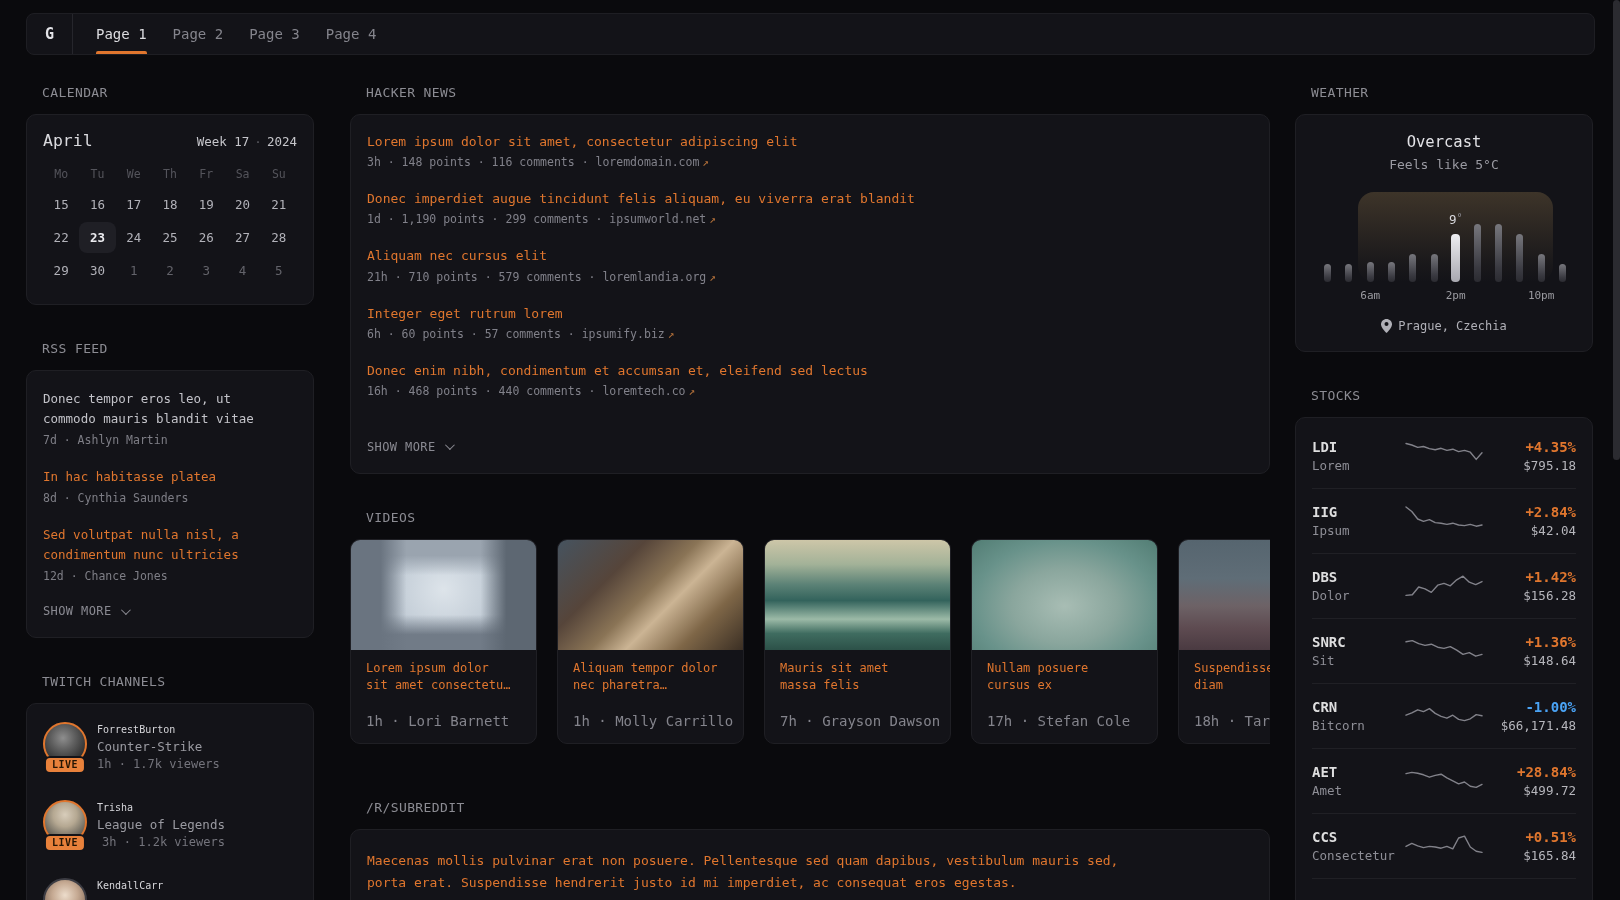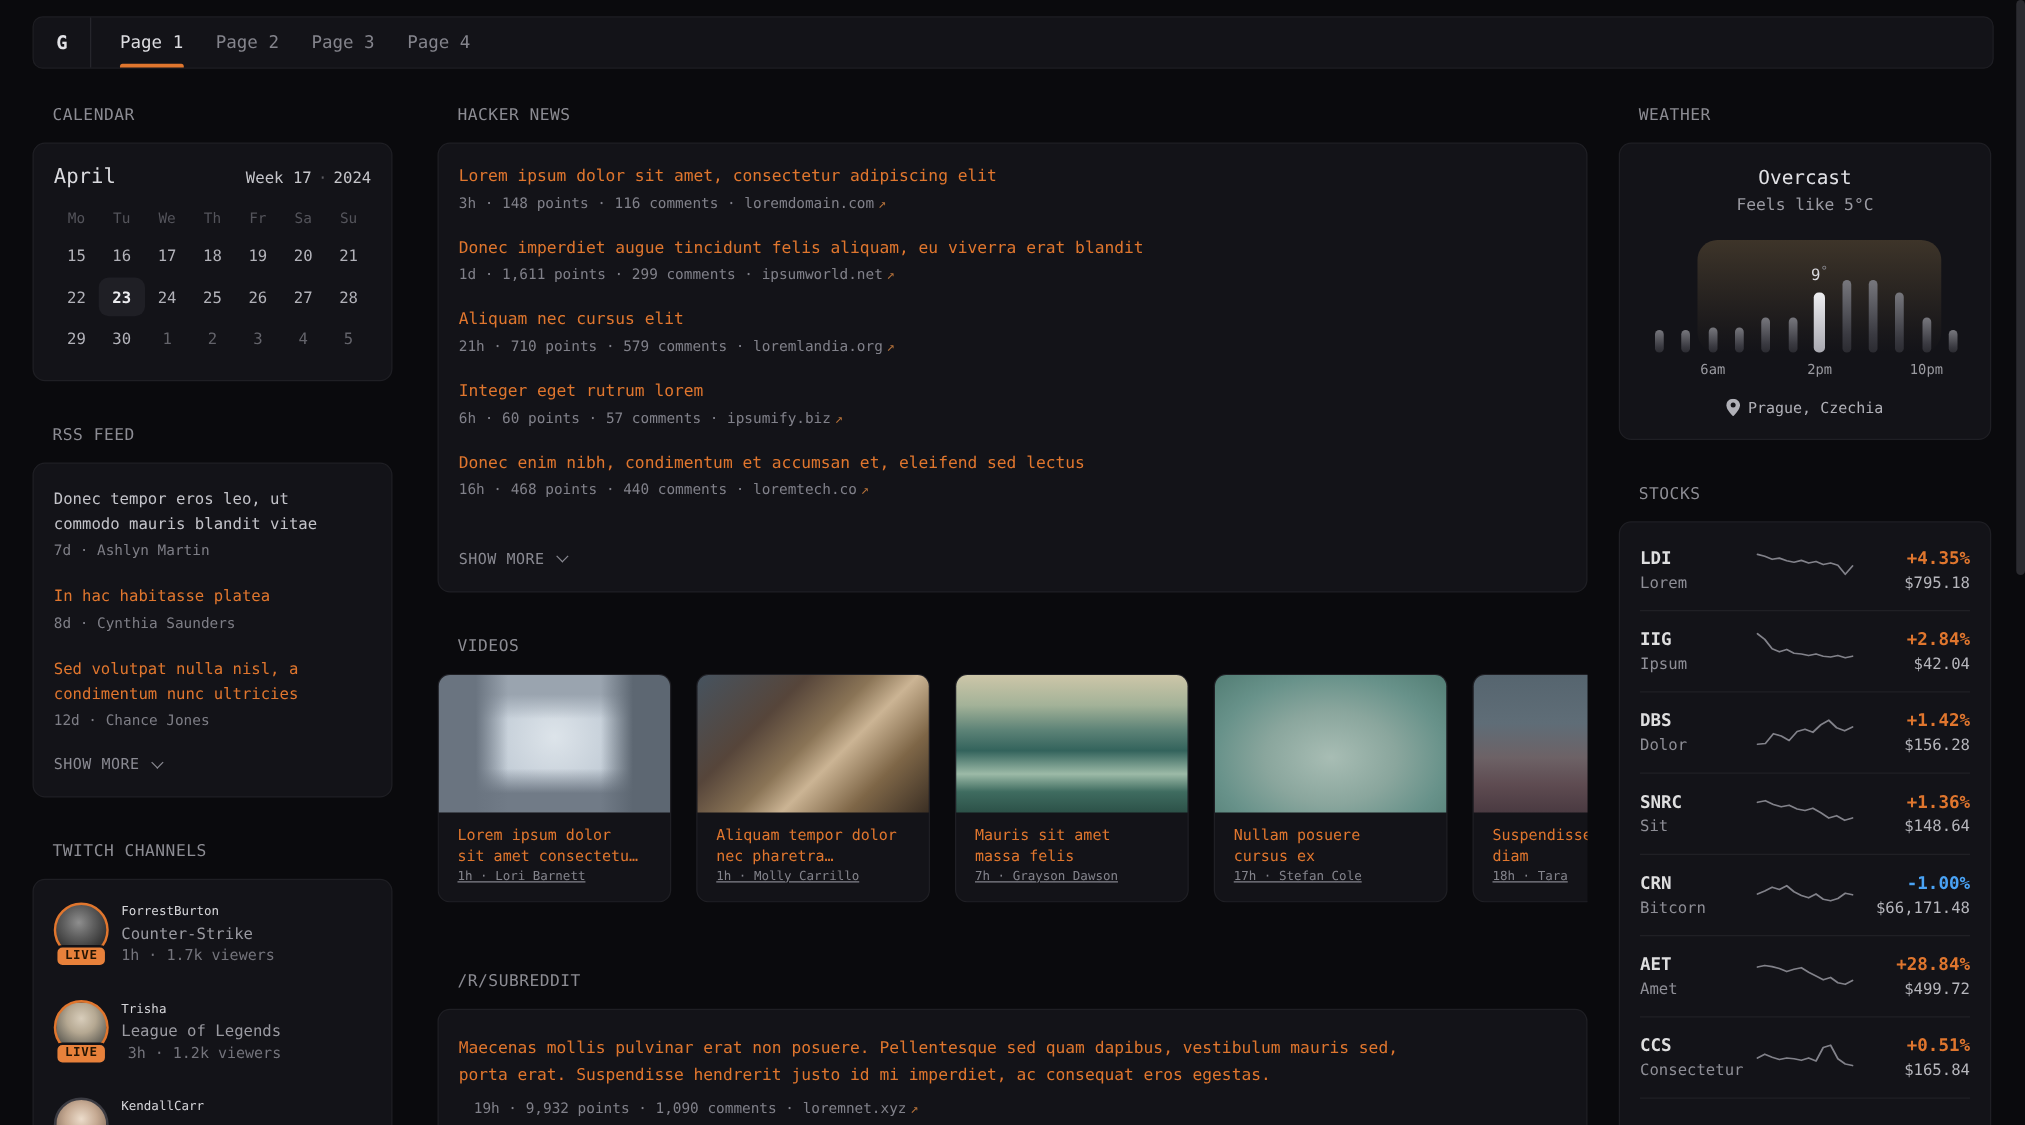--- a/index.html
+++ b/index.html
@@ -103,21 +103,21 @@
   .videos-row { display: flex; gap: 20px; overflow: hidden; width: 920px; }
   .video-card {
     flex: 0 0 187px; width: 187px; background: var(--card);
     border: 1px solid var(--border); border-radius: 10px; cursor: pointer;
   }
   .video-thumb { height: 110px; border-radius: 9px 9px 0 0; }
   .video-title {
     margin: 10px 15px 0; font-size: 12px; line-height: 1.45;
     color: var(--accent); white-space: pre; overflow: hidden;
   }
-  .video-meta { margin: 1px 15px 14px; font-size: 10px; color: #84848c; white-space: nowrap; text-decoration: underline; }
+  .video-meta { margin: 18px 15px 14px; font-size: 14px; color: #84848c; white-space: nowrap; }
 
   .thumb-towers { background:
     linear-gradient(90deg, #6a7480 0 16%, rgba(0,0,0,0) 30% 70%, #5d6772 84% 100%),
     linear-gradient(0deg, #717b87 0 14%, rgba(0,0,0,0) 32% 68%, #9aa4af 86% 100%),
     radial-gradient(circle at 50% 45%, #dde4ea 0%, #c2ccd6 45%, #97a1ac 100%); }
   .thumb-camera { background: linear-gradient(135deg,#46535f 0%,#56453a 30%,#8a7456 48%,#cbb494 60%,#7e6647 78%,#3b2f24 100%); }
   .thumb-sea { background: linear-gradient(180deg,#cdc6a8 0%,#a3b298 22%,#5d8377 40%,#33635c 55%,#9cbaa7 72%,#3f6c60 85%,#2c5148 100%); }
   .thumb-canoe { background: radial-gradient(ellipse at 50% 60%, #a8bdb4 0%, #8aa69d 40%, #68928a 70%, #527d74 100%); }
   .thumb-fog { background: linear-gradient(180deg,#56656f 0%,#5f6d77 35%,#6d6266 60%,#5e4b51 80%,#4a3a41 100%); }
 
@@ -321,21 +321,21 @@
       <div class="section">
         <div class="section-label">HACKER NEWS</div>
         <div class="card hn-card">
           <div id="hn-items">
               <div class="hn-item">
                 <div class="hn-title">Lorem ipsum dolor sit amet, consectetur adipiscing elit</div>
                 <div class="hn-meta"><span>3h · 148 points · 116 comments · </span><span class="hn-domain">loremdomain.com</span><span class="ext-arrow">↗</span></div>
               </div>
               <div class="hn-item">
                 <div class="hn-title">Donec imperdiet augue tincidunt felis aliquam, eu viverra erat blandit</div>
-                <div class="hn-meta"><span>1d · 1,611 points · 299 comments · </span><span class="hn-domain">ipsumworld.net</span><span class="ext-arrow">↗</span></div>
+                <div class="hn-meta"><span>1d · 1,190 points · 299 comments · </span><span class="hn-domain">ipsumworld.net</span><span class="ext-arrow">↗</span></div>
               </div>
               <div class="hn-item">
                 <div class="hn-title">Aliquam nec cursus elit</div>
                 <div class="hn-meta"><span>21h · 710 points · 579 comments · </span><span class="hn-domain">loremlandia.org</span><span class="ext-arrow">↗</span></div>
               </div>
               <div class="hn-item">
                 <div class="hn-title">Integer eget rutrum lorem</div>
                 <div class="hn-meta"><span>6h · 60 points · 57 comments · </span><span class="hn-domain">ipsumify.biz</span><span class="ext-arrow">↗</span></div>
               </div>
               <div class="hn-item">

